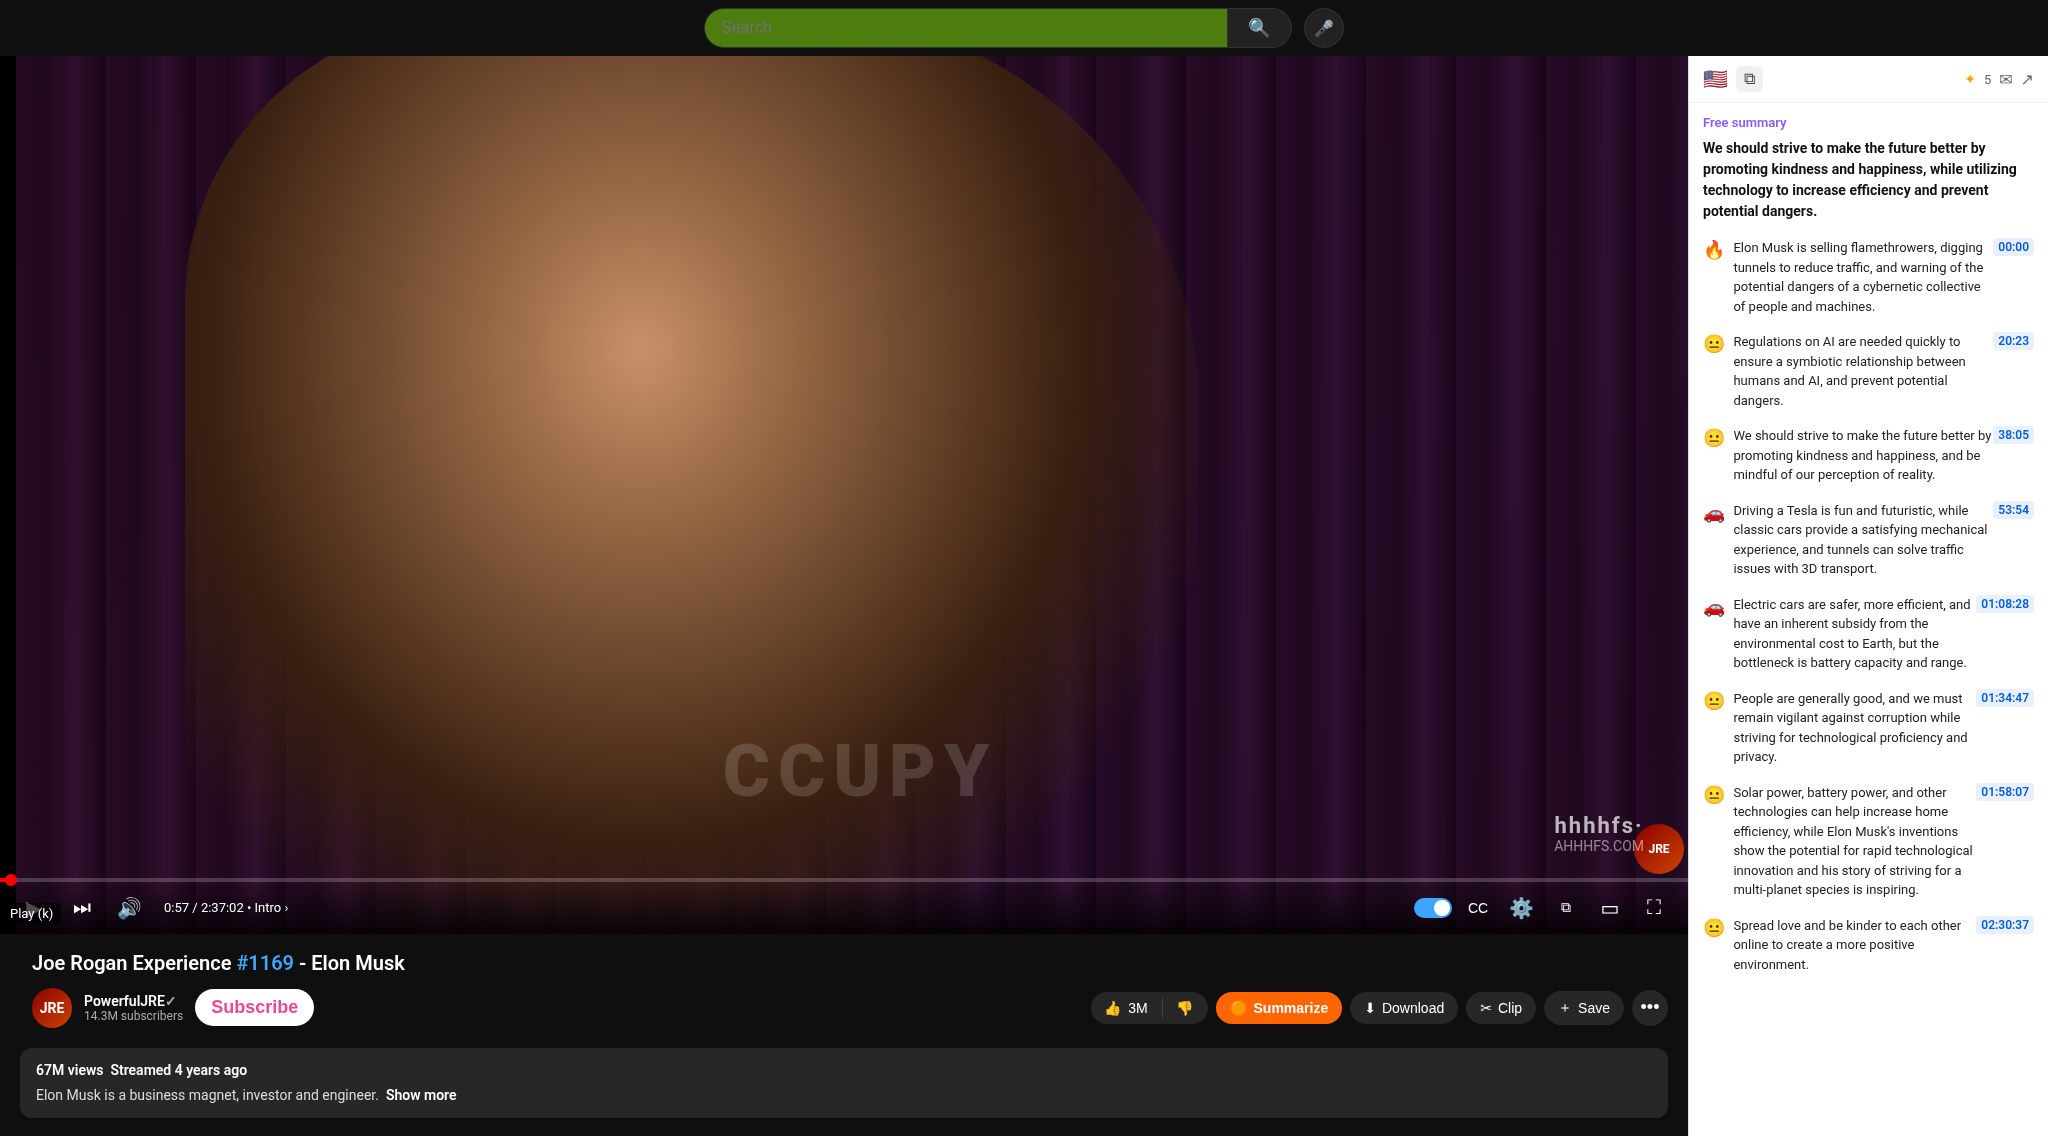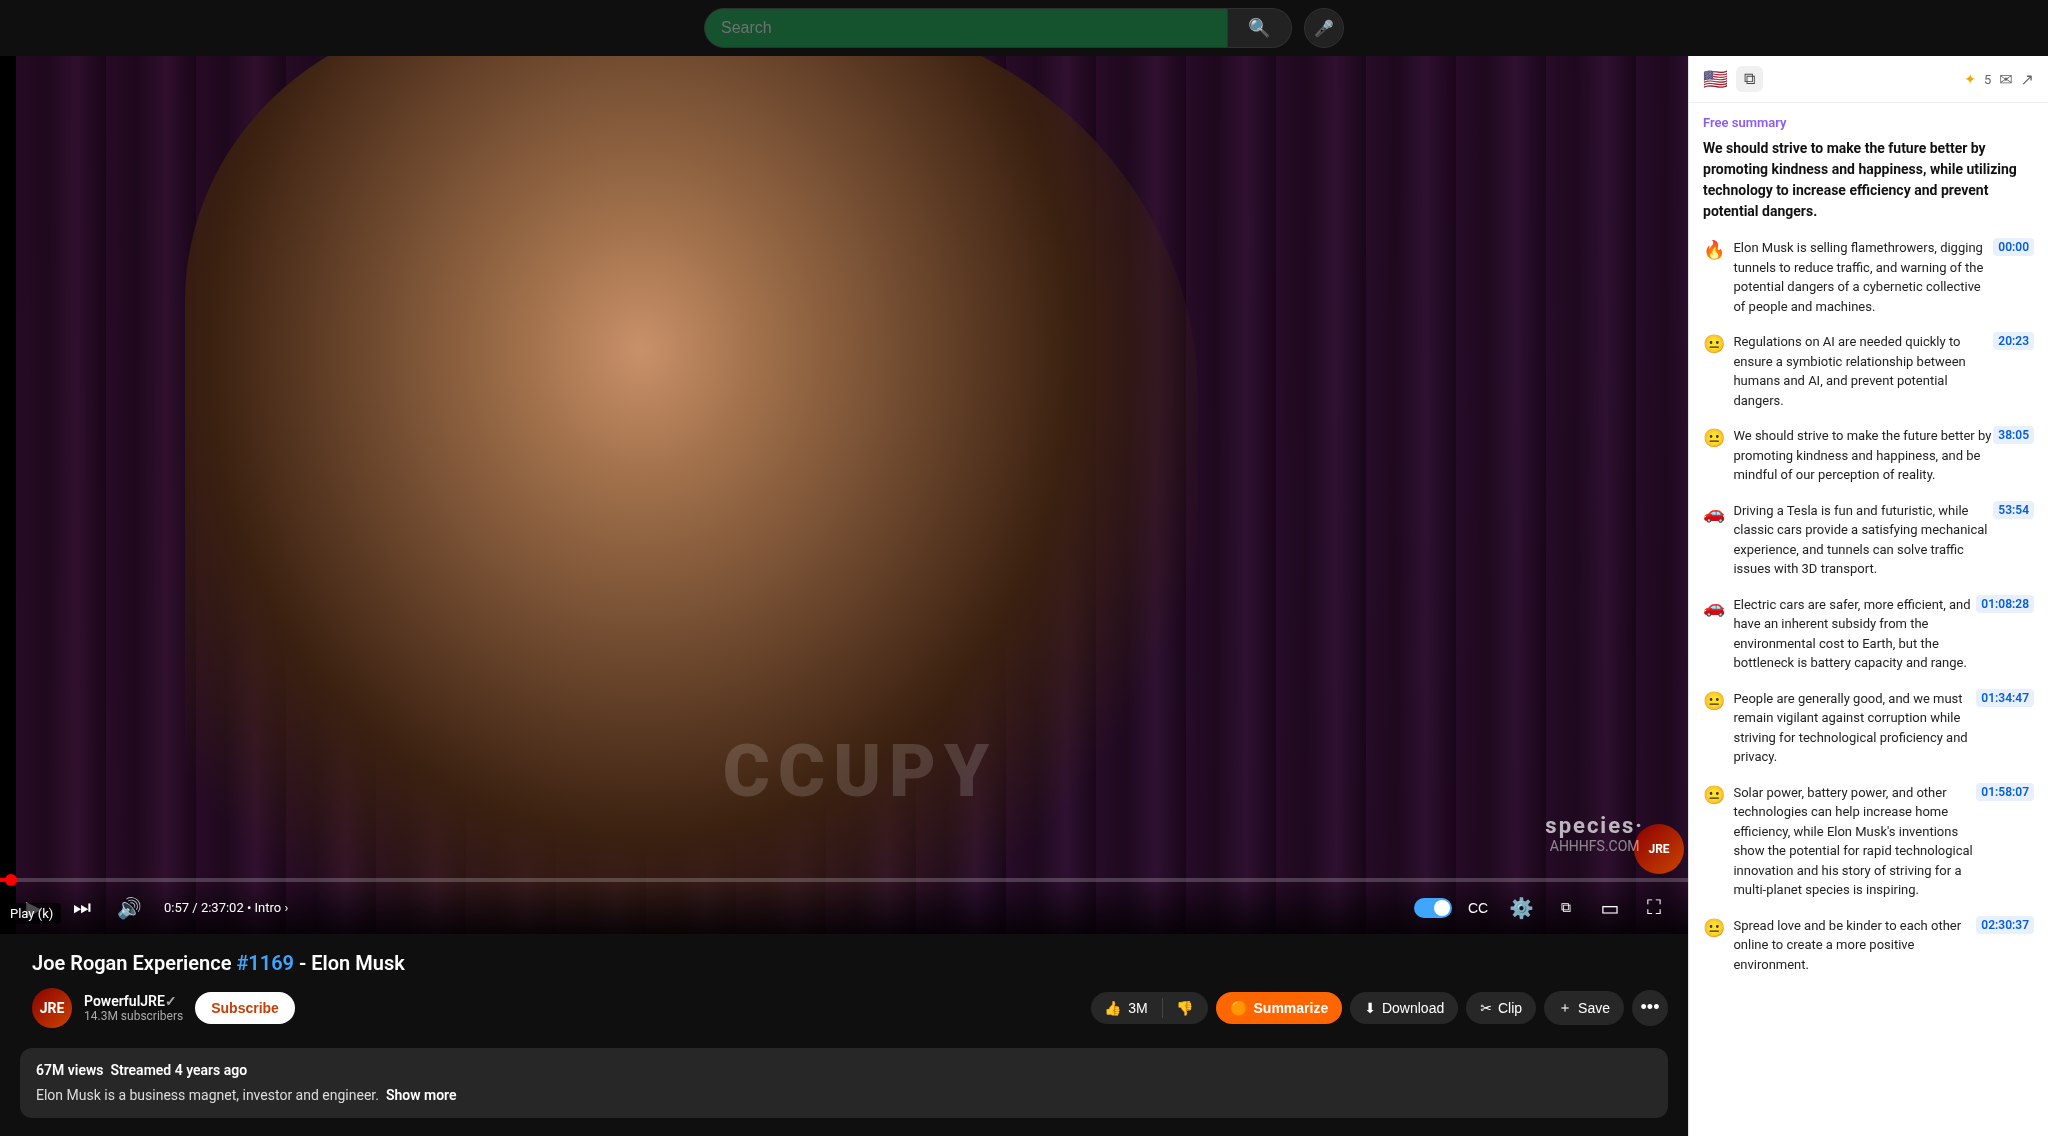--- a/index.html
+++ b/index.html
@@ -24,21 +24,21 @@
       position: relative;
     }
     .search-container {
       display: flex;
       align-items: center;
       width: 640px;
     }
     .search-bar {
       display: flex;
       align-items: center;
-      background: #14532d;
+      background: #4d7c0f;
       border: 1px solid #303030;
       border-radius: 40px 0 0 40px;
       flex: 1;
       height: 40px;
       padding: 0 16px;
     }
     .search-bar input {
       background: transparent;
       border: none;
       outline: none;
@@ -323,26 +323,26 @@
     .verified-icon {
       color: #aaa;
       font-size: 14px;
     }
     .subscriber-count {
       font-size: 12px;
       color: #aaa;
     }
     .subscribe-btn {
       background: #fff;
-      color: #c2410c;
+      color: #ec4899;
       border: none;
       border-radius: 20px;
       padding: 8px 16px;
       font-weight: 600;
-      font-size: 14px;
+      font-size: 18px;
       cursor: pointer;
     }
 
     
     .action-row {
       display: flex;
       align-items: center;
       gap: 8px;
       margin-left: auto;
     }
@@ -558,21 +558,21 @@
 <div class="main-layout">
 
   <div class="video-area">
 
     <div class="video-player">
       <div class="video-thumbnail">
         <div class="curtain-bg"></div>
         <div class="person-silhouette"></div>
         <div class="video-overlay-text">CCUPY</div>
         <div class="video-watermark">
-          <div class="site-name">species·</div>
+          <div class="site-name">hhhhfs·</div>
           <div class="site-url">AHHHFS.COM</div>
         </div>
         <div class="channel-icon-small">JRE</div>
       </div>
 
       <div class="progress-area">
         <div class="progress-bar-container">
           <div class="progress-bar-fill">
             <div class="progress-dot"></div>
           </div>

